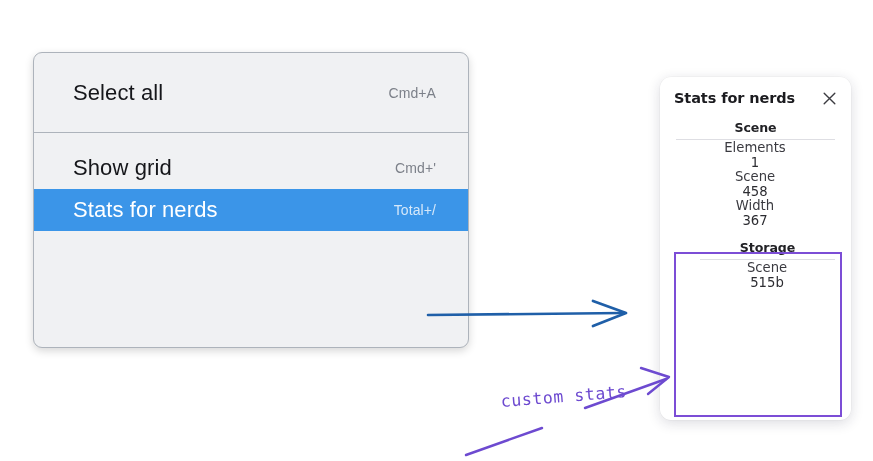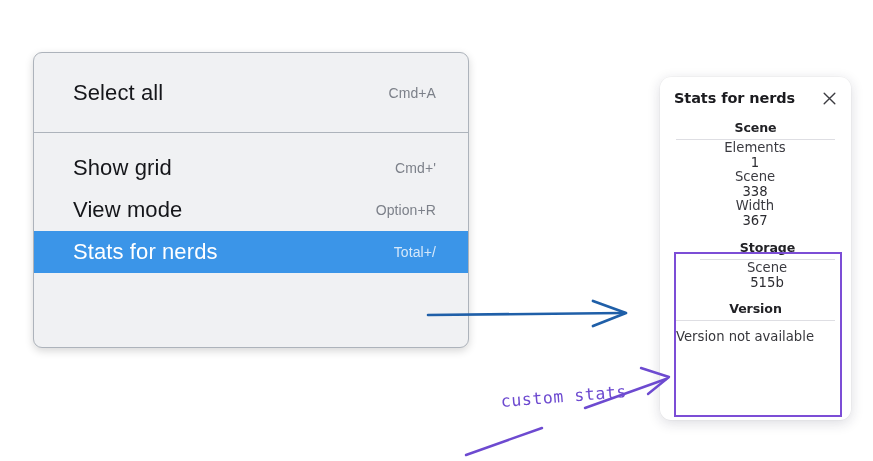--- a/index.html
+++ b/index.html
@@ -168,24 +168,20 @@
     </div>
   </div>
 
   <div class="menu-sep"></div>
 
   <div class="menu-group bottom">
     <div class="menu-item">
       <span class="label">Show grid</span>
       <span class="shortcut">Cmd+'</span>
     </div>
-    <div class="menu-item">
-      <span class="label">View mode</span>
-      <span class="shortcut">Option+R</span>
-    </div>
     <div class="menu-item selected">
       <span class="label">Stats for nerds</span>
       <span class="shortcut">Total+/</span>
     </div>
   </div>
 
 </div>
 
 <div id="stats-panel">
 
@@ -200,42 +196,37 @@
 
     <div class="scene-section">
       <div class="sec-head">Scene</div>
       <div class="sec-rule"></div>
       <div class="stat-row">
         <span class="k">Elements</span>
         <span class="v">1</span>
       </div>
       <div class="stat-row">
         <span class="k">Scene</span>
-        <span class="v">338</span>
+        <span class="v">458</span>
       </div>
       <div class="stat-row">
         <span class="k">Width</span>
         <span class="v">367</span>
       </div>
     </div>
 
     <div class="storage-section">
       <div class="sec-head">Storage</div>
       <div class="sec-rule"></div>
       <div class="stat-row">
         <span class="k">Scene</span>
         <span class="v">515b</span>
       </div>
     </div>
 
-    <div class="version-section">
-      <div class="sec-head">Version</div>
-      <div class="sec-rule"></div>
-      <div class="single-row">Version not available</div>
-    </div>
 
   </div>
 
   <div class="purple-box"></div>
 </div>
 
 <svg id="annotations" viewBox="0 0 873 461">
 
   <g>
     <line x1="428" y1="315" x2="622" y2="313" stroke="#1f5fa8" stroke-width="2.6" stroke-linecap="round"></line>

